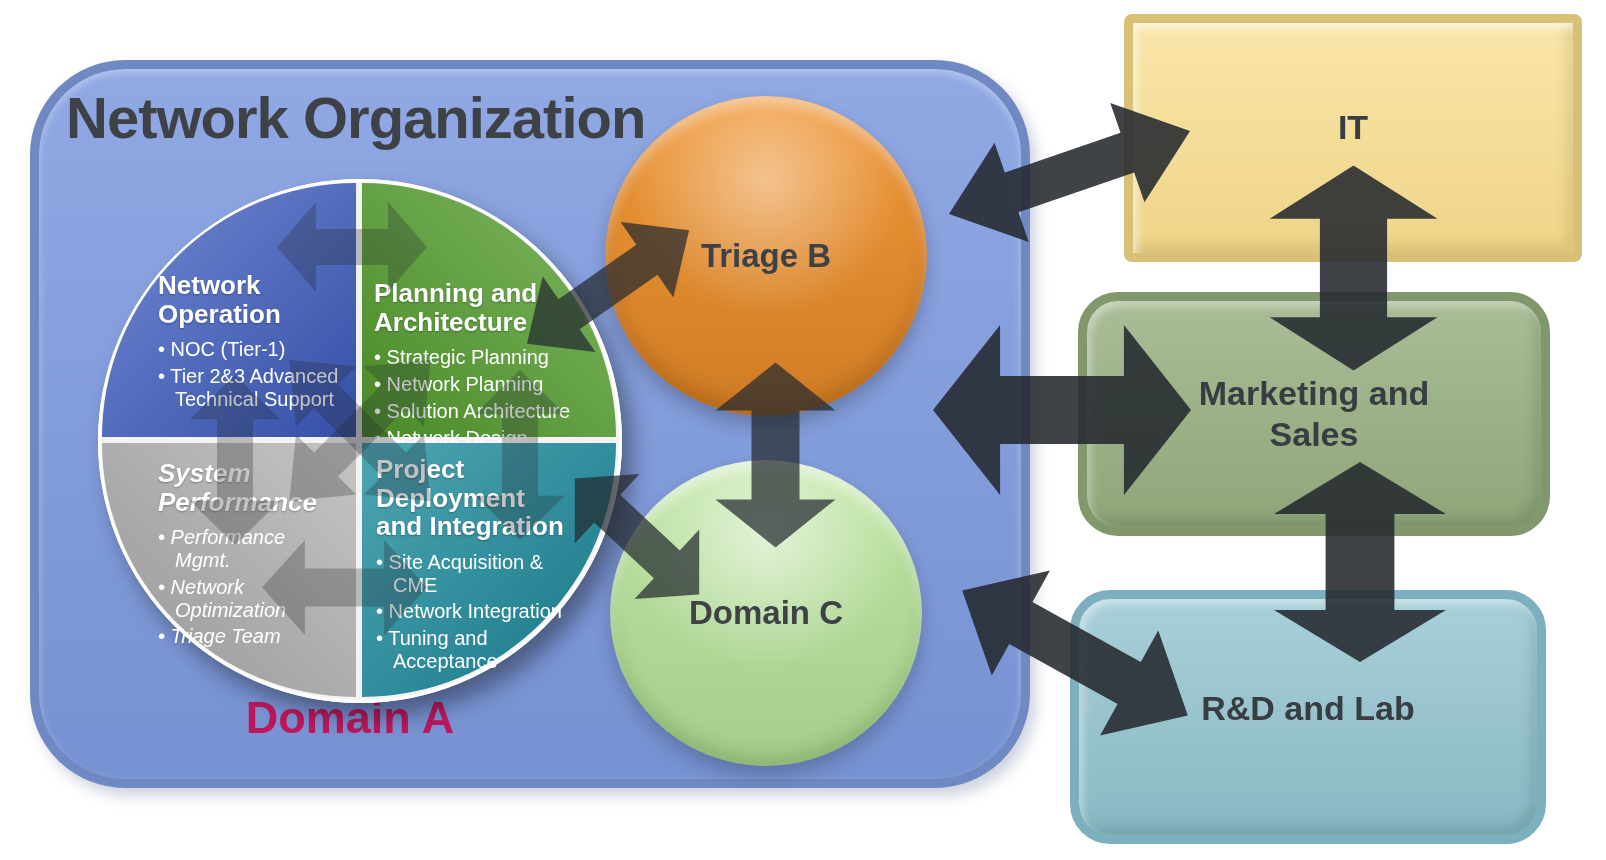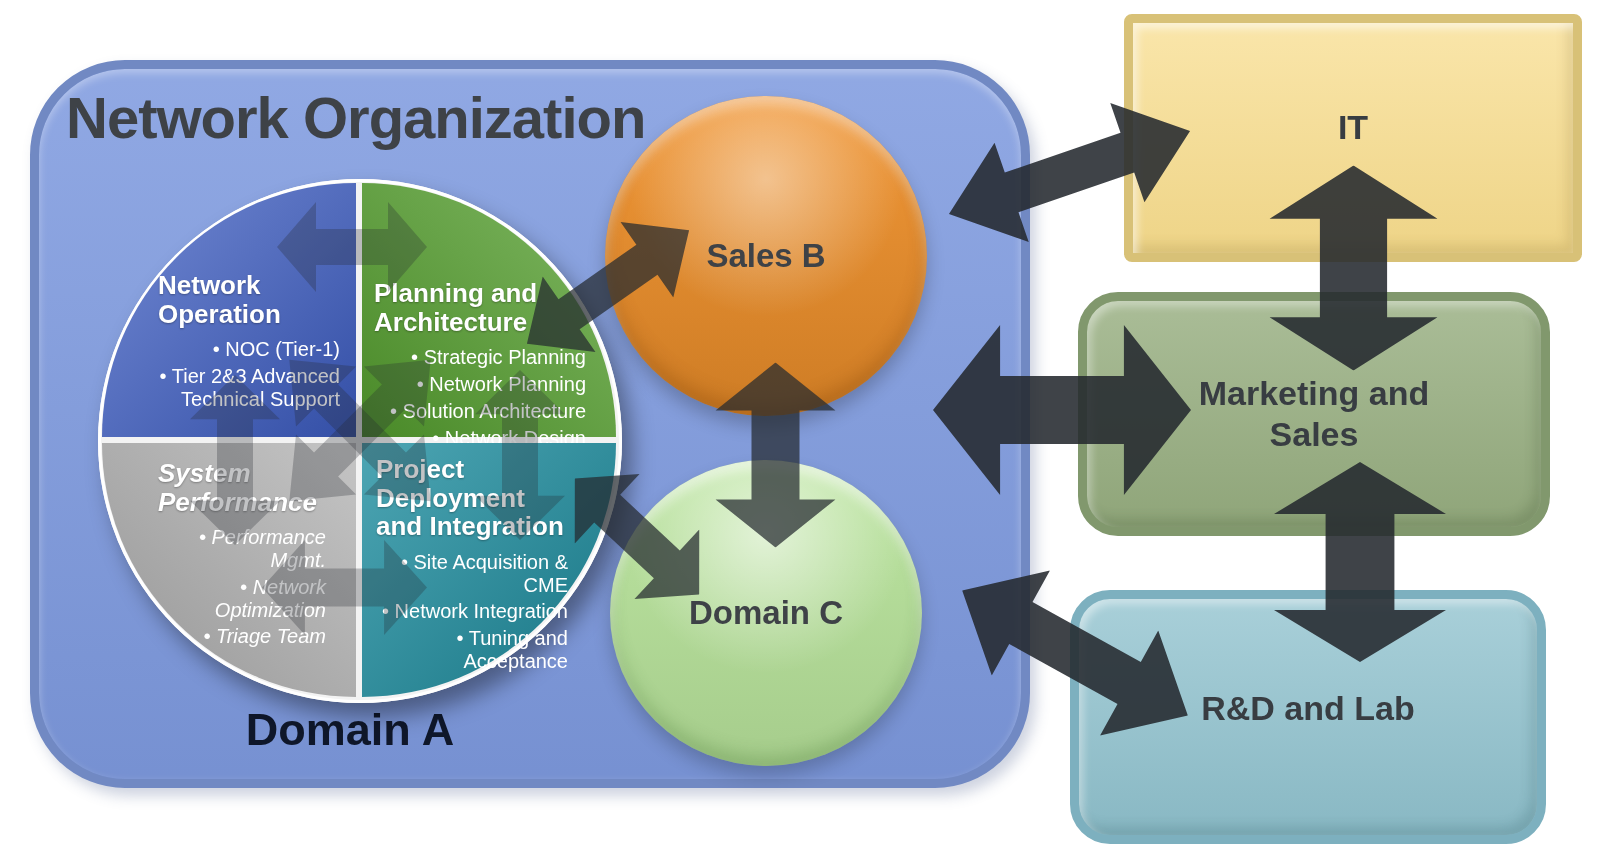--- a/index.html
+++ b/index.html
@@ -16,32 +16,32 @@
     border:9px solid var(--c-container-border,#7189c3);
     box-shadow:6px 8px 14px rgba(60,80,130,.25), inset 0 4px 8px rgba(255,255,255,.35);
     box-sizing:border-box;
   }
   .page-title{
     position:absolute;left:66px;top:84px;margin:0;
     font-size:58px;font-weight:bold;color:#3e4247;letter-spacing:-1px;
   }
   .domain-a-label{
     position:absolute;left:150px;top:692px;width:400px;text-align:center;
-    font-size:45px;font-weight:bold;color:#0f172a;margin-top:12px;
+    font-size:45px;font-weight:bold;color:#be185d;
   }
   
   .pie{
     position:absolute;left:98px;top:179px;width:524px;height:524px;border-radius:50%;
     background:#f3f3f3;
     box-shadow:10px 14px 22px rgba(0,0,0,.38), inset 0 0 0 3px #ffffff;
   }
   .quad{position:absolute;width:254px;height:254px;box-sizing:border-box;color:#fff;}
   .quad h2{margin:0 0 10px 0;font-size:26px;line-height:1.1;font-weight:bold;
     text-shadow:0 1px 2px rgba(0,0,0,.3);}
-  .quad ul{margin:0;padding:0;list-style:none;font-size:20px;line-height:1.14;text-align:right;}
+  .quad ul{margin:0;padding:0;list-style:none;font-size:20px;line-height:1.14;}
   .quad li{padding-left:17px;text-indent:-17px;margin-bottom:4px;}
   .quad li::before{content:"• ";}
   .q-blue{left:4px;top:4px;border-top-left-radius:100%;
     background-color:var(--c-quad-blue,#3c5cc2);
     background-image:linear-gradient(135deg,rgba(255,255,255,.28),rgba(0,0,0,.14));
     padding:88px 16px 0 56px;}
   .q-green{left:264px;top:4px;border-top-right-radius:100%;
     background-color:var(--c-quad-green,#55a02e);
     background-image:linear-gradient(225deg,rgba(255,255,255,.25),rgba(0,0,0,.14));
     padding:96px 30px 0 12px;}
@@ -176,21 +176,21 @@
         <polygon points="0,20 26,0 26,12 74,12 74,0 100,20 74,40 74,28 26,28 26,40"></polygon>
       </svg>
   </div>
   <div class="arrow subtle" style="left:260px;top:388px;width:200px;height:85px;transform:rotate(-45deg);">
     <svg viewBox="0 0 100 40" preserveAspectRatio="none">
         <polygon points="0,20 26,0 26,12 74,12 74,0 100,20 74,40 74,28 26,28 26,40"></polygon>
       </svg>
   </div>
 
   <div class="circle domain-b">
-    <span>Sales B</span>
+    <span>Triage B</span>
   </div>
   <div class="circle domain-c">
     <span>Domain C</span>
   </div>
 
   <div class="dept dept-it">
     <span class="dept-label">IT</span>
   </div>
   <div class="dept dept-mkt">
     <span class="dept-label">Marketing and Sales</span>

